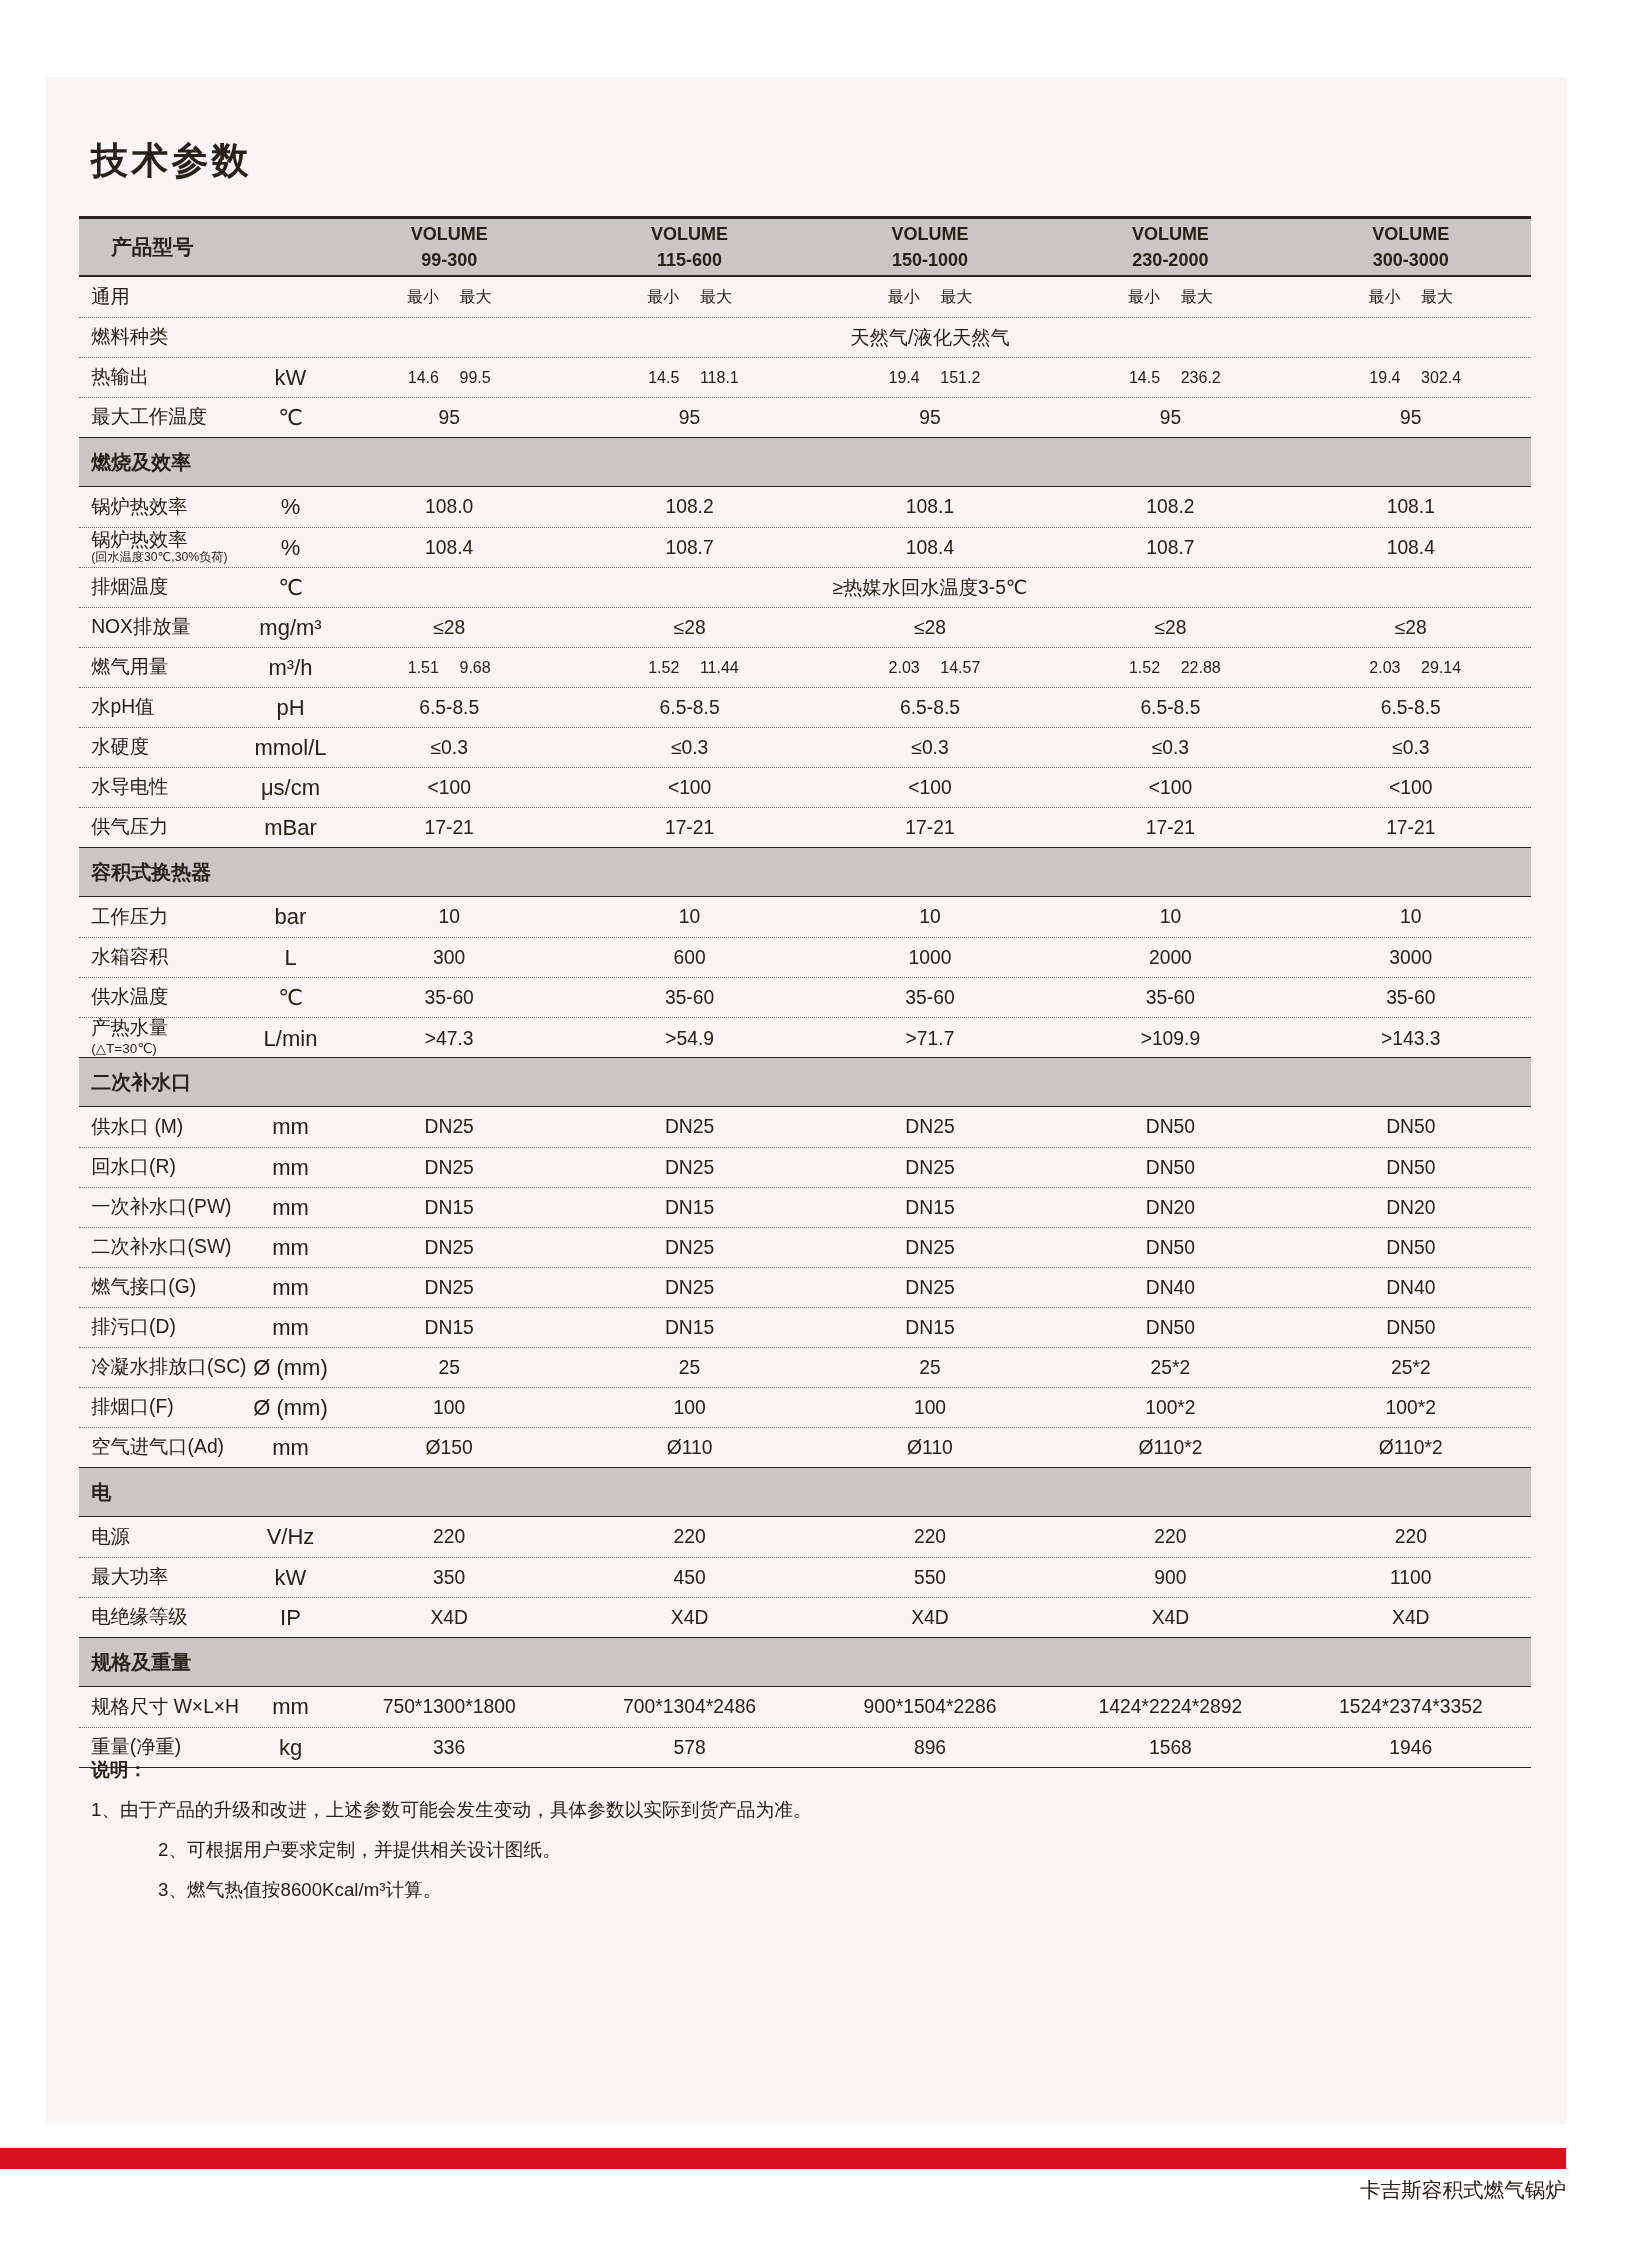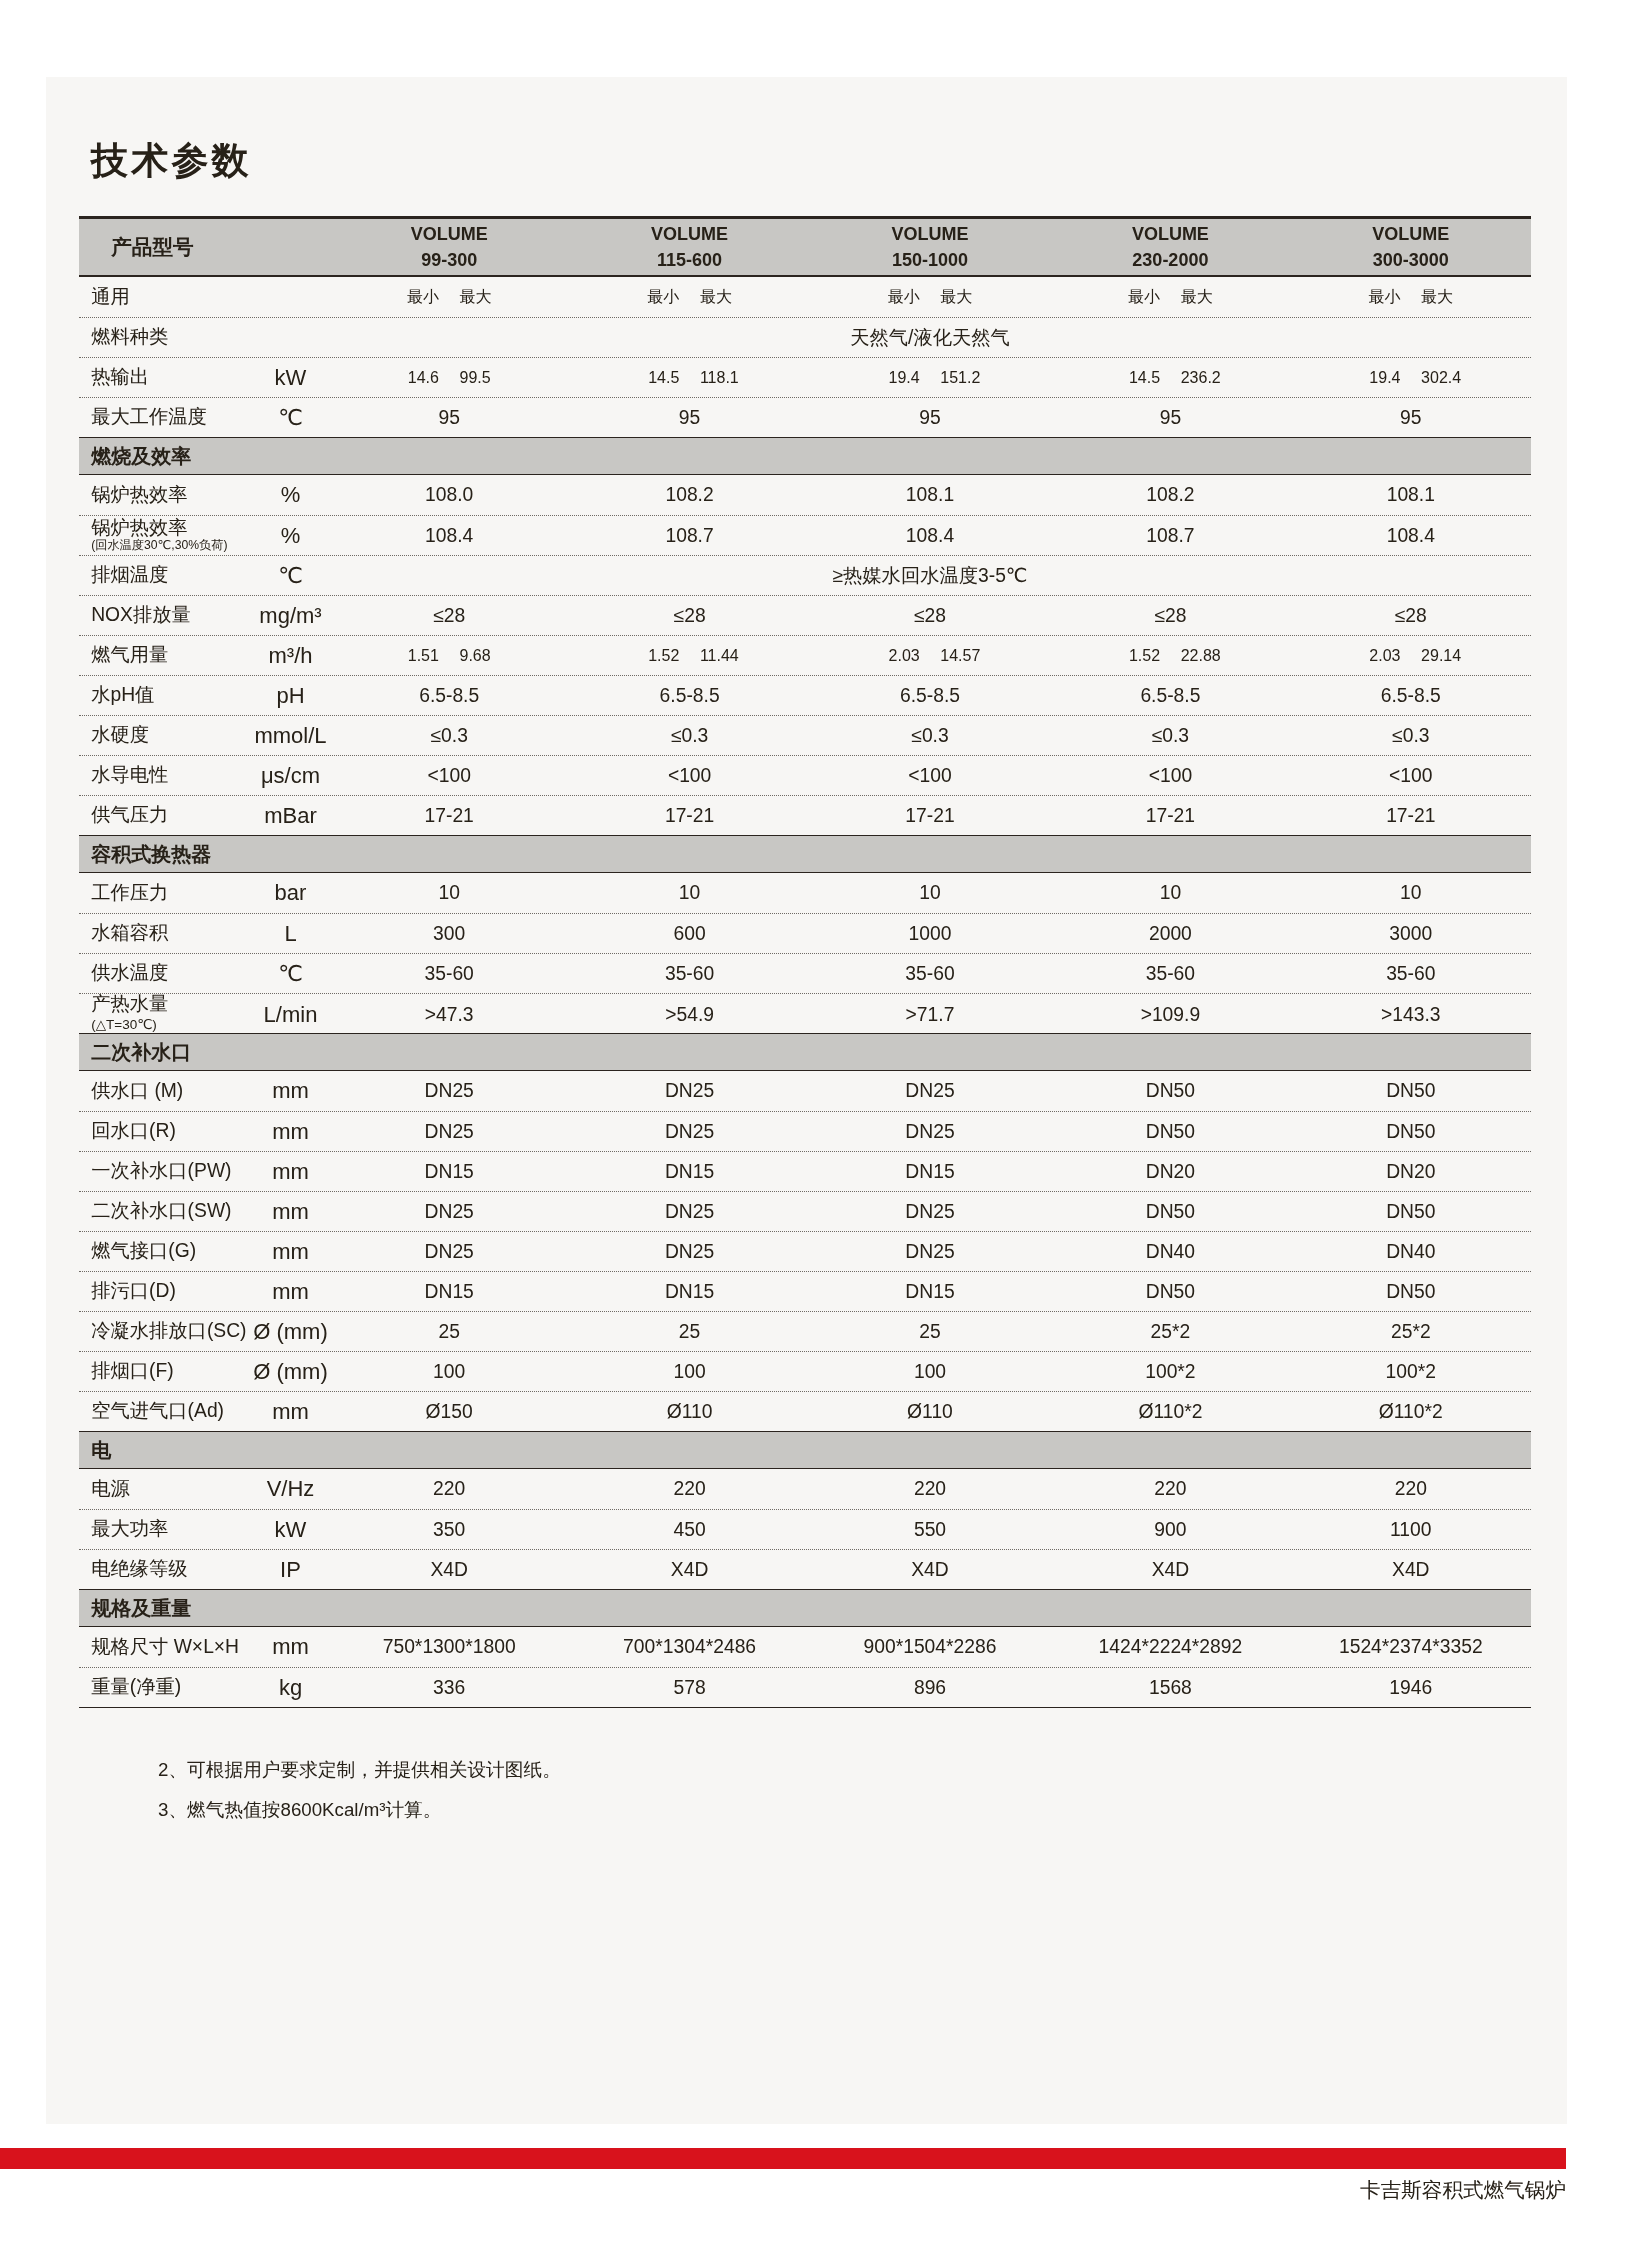--- a/index.html
+++ b/index.html
@@ -19,21 +19,21 @@
   .page-title{position:absolute;left:45px;top:59px;font-size:37px;font-weight:bold;letter-spacing:3.2px;}
   .spec-table{position:absolute;left:33px;top:139px;width:1452px;}
   .grid-row{display:grid;grid-template-columns:173px 77px repeat(5,1fr);align-items:center;box-sizing:border-box;}
   .header-row{
     height:61px;background:var(--bar-gray);
     border-top:3.9px solid var(--line-dark);border-bottom:2.6px solid var(--line-dark);
   }
   .header-row .hlabel{padding-left:12.2px;font-size:20.6px;font-weight:bold;grid-column:1 / span 2;margin-left:20px;}
   .model-cell{text-align:center;font-weight:bold;font-size:18px;line-height:26px;}
   .section-row{
-    height:38px;background:var(--bar-gray);display:flex;align-items:center;
+    height:50px;background:var(--bar-gray);display:flex;align-items:center;
     border-top:1.9px solid var(--line-dark);border-bottom:1.9px solid var(--line-dark);
     font-size:20px;font-weight:bold;padding-left:12.2px;box-sizing:border-box;
   }
   .data-row{height:40px;}
   .data-row.dotted{border-top:1.3px dotted var(--dot-gray);}
   .row-label{padding-left:12.2px;font-size:19.3px;line-height:20.6px;}
   .row-label .sub-below{display:block;font-size:12.2px;line-height:13.5px;}
   .row-label .sub-inline{font-size:13.5px;}
   .row-unit{text-align:center;font-size:22px;}
   .cell-single{text-align:center;font-size:19.3px;}
@@ -394,20 +394,21 @@
         <div class="row-unit">kg</div>
         <div class="cell-single">336</div>
         <div class="cell-single">578</div>
         <div class="cell-single">896</div>
         <div class="cell-single">1568</div>
         <div class="cell-single">1946</div>
       </div>
       <div class="table-bottom"></div>
     </div>
   <div class="notes">
+      <div class="note-line"><div class="note-prefix">说明：</div>1、由于产品的升级和改进，上述参数可能会发生变动，具体参数以实际到货产品为准。</div>
       <div class="note-line indent">2、可根据用户要求定制，并提供相关设计图纸。</div>
       <div class="note-line indent">3、燃气热值按8600Kcal/m³计算。</div>
     </div>
 </div>
 
 <div class="footer-bar"></div>
 <div class="footer-brand">卡吉斯容积式燃气锅炉</div>
 
 
 </body></html>

